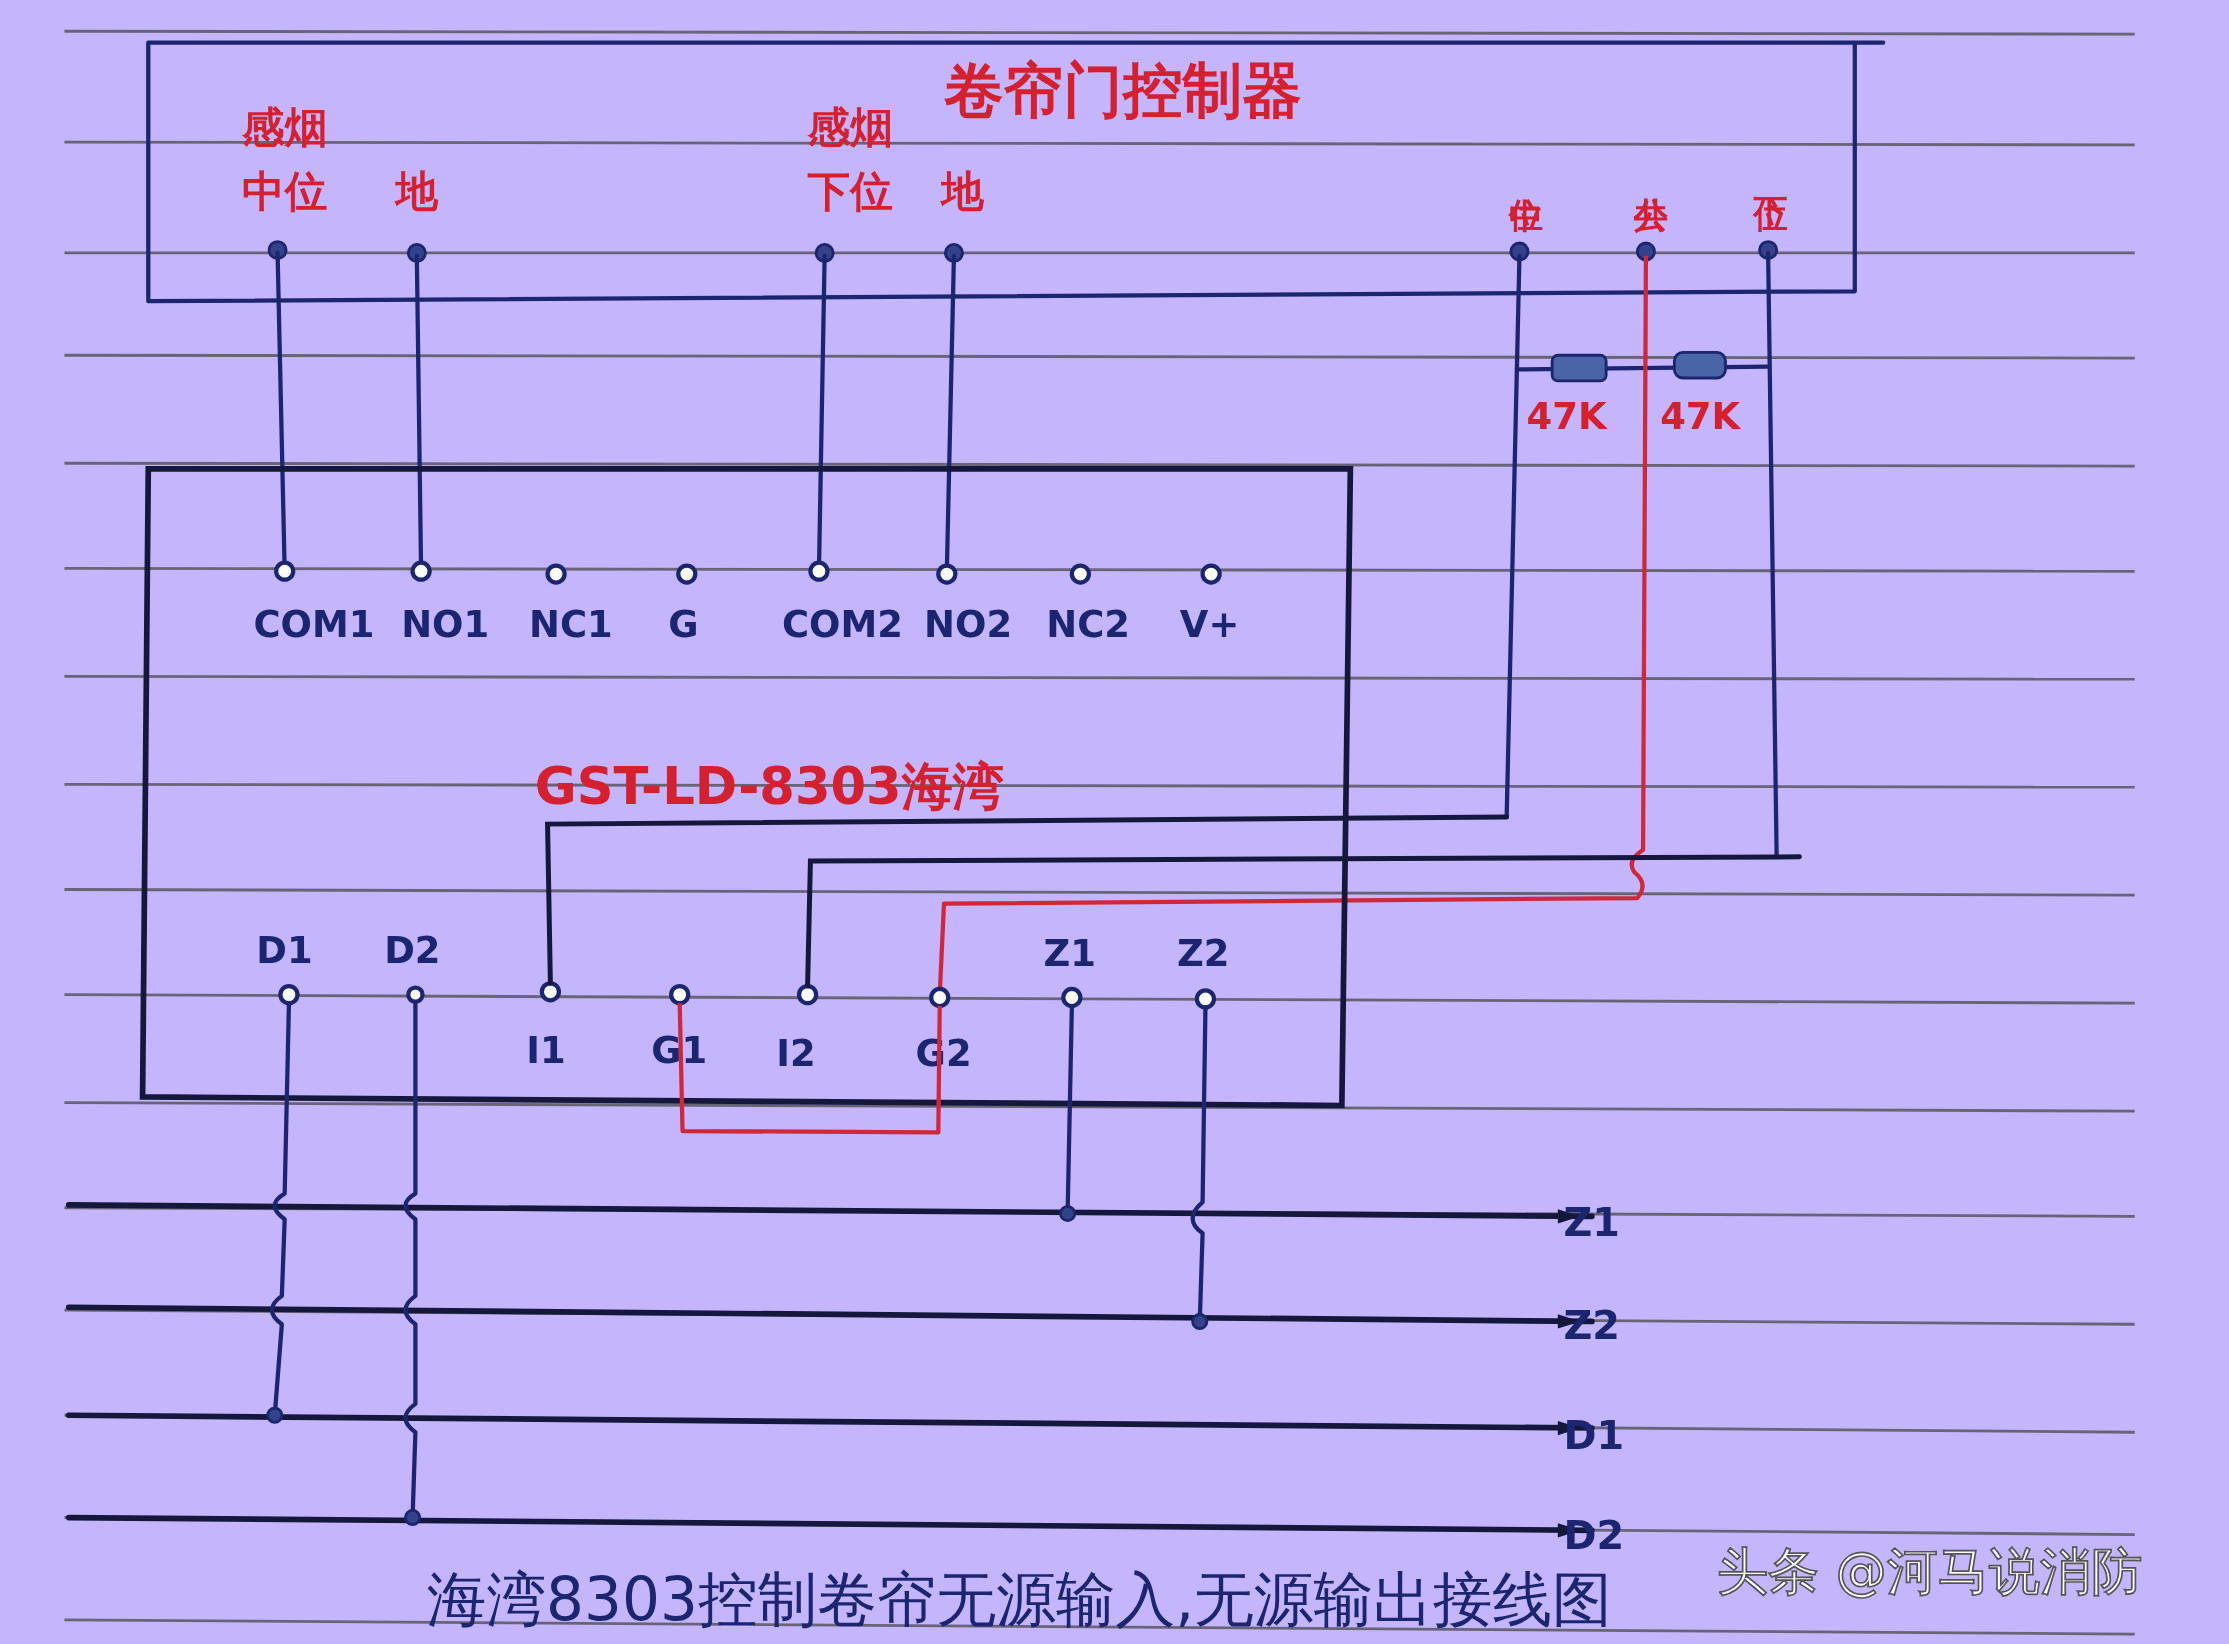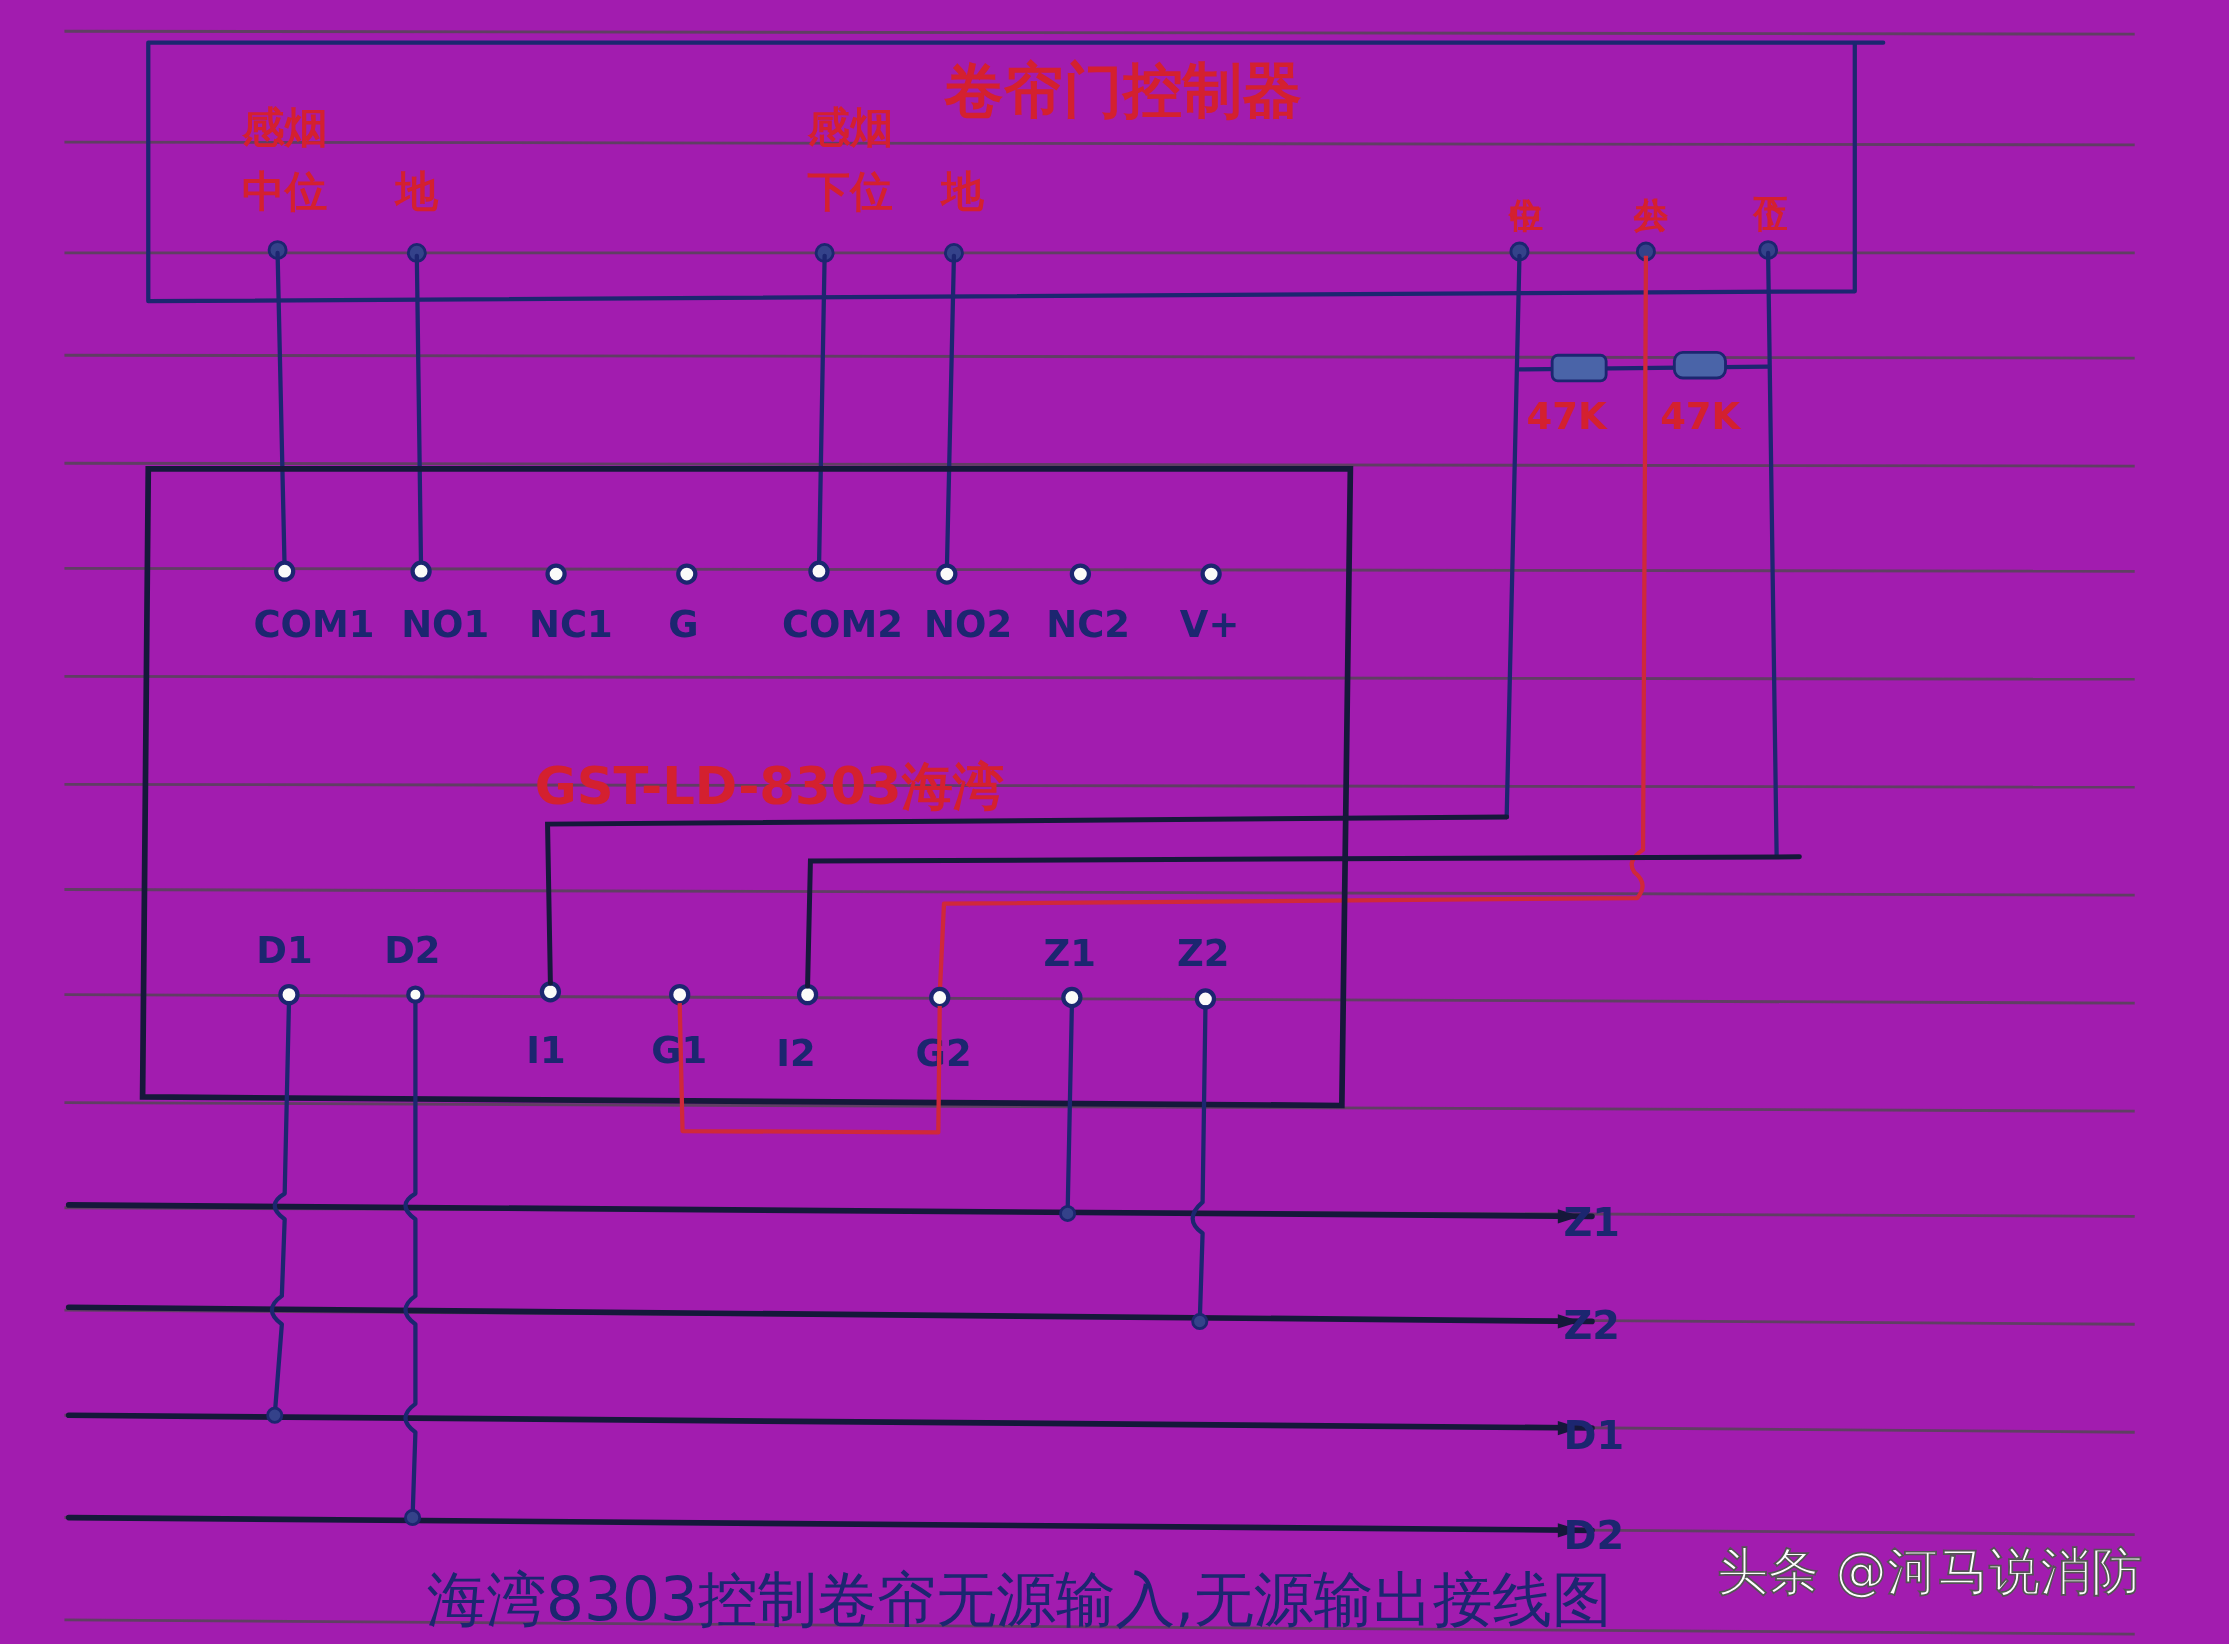--- a/index.html
+++ b/index.html
@@ -1,16 +1,16 @@
 <!DOCTYPE html>
 <html><head>
 <meta charset="utf-8">
 <style>
   html,body{margin:0;padding:0;background:#fbfbf9;}
-  #page{width:2229px;height:1644px;position:relative;overflow:hidden;background:#a21caf;text-align:right;}
+  #page{width:2229px;height:1644px;position:relative;overflow:hidden;background:#c4b5fd;text-align:right;}
   svg{display:block;}
   .rule{stroke:#4a4a4a;stroke-width:2;opacity:.75;}
   .wire{stroke:#1c2670;stroke-width:3;fill:none;stroke-linecap:round;stroke-linejoin:round;}
   .wire-k{stroke:#15183a;stroke-width:4;fill:none;stroke-linecap:round;}
   .wire-r{stroke:#d0283a;stroke-width:3;fill:none;stroke-linejoin:round;}
   .lbl-r{fill:#d4202f;font-family:"DejaVu Sans",sans-serif;font-weight:bold;}
   .lbl-b{fill:#1c2670;font-family:"DejaVu Sans",sans-serif;font-weight:bold;}
   .term-open{fill:#fbfbf9;stroke:#1c2670;stroke-width:3;}
   .term-fill{fill:#34428a;stroke:#1c2670;stroke-width:2;}
   .resistor{fill:#4a64a8;stroke:#1c2670;stroke-width:2;}

